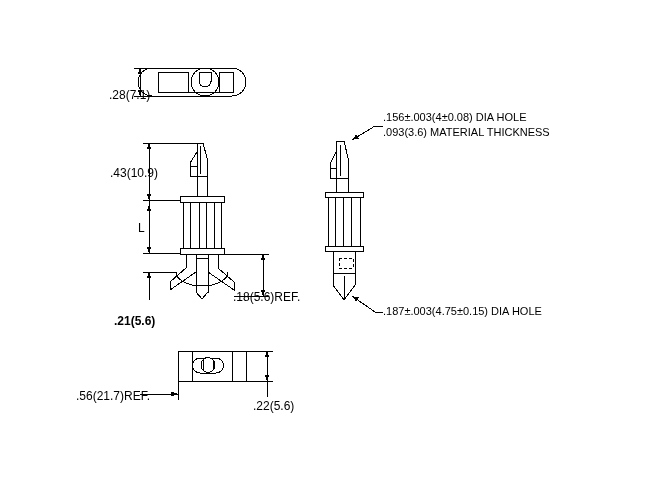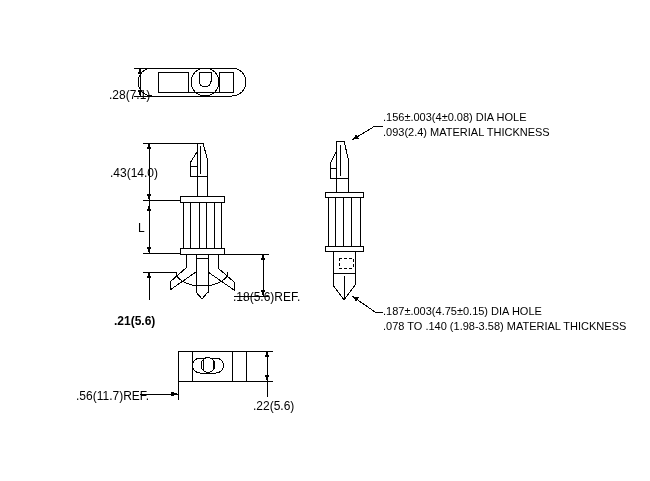--- a/index.html
+++ b/index.html
@@ -181,31 +181,30 @@
         <line x1="246" y1="351" x2="273" y2="351"></line>
         <line x1="246" y1="381" x2="273" y2="381"></line>
         <line x1="267" y1="381" x2="267" y2="397"></line>
       </g>
 
     </g>
   </svg>
 
   <div class="dim-label" style="left:109px; top:88px;">.28(7.1)</div>
 
-  <div class="dim-label" style="left:110px; top:166px;">.43(14.0)</div>
+  <div class="dim-label" style="left:110px; top:166px;">.43(10.9)</div>
 
   <div class="dim-label" style="left:138px; top:221px;">L</div>
 
   <div class="dim-label" style="left:233px; top:290px;">.18(5.6)REF.</div>
 
   <div class="dim-label" style="left:114px; top:314px;font-weight:bold;">.21(5.6)</div>
 
-  <div class="dim-label" style="left:76px; top:389px;">.56(11.7)REF.</div>
+  <div class="dim-label" style="left:76px; top:389px;">.56(21.7)REF.</div>
 
   <div class="dim-label" style="left:253px; top:389px;margin-top:10px;">.22(5.6)</div>
 
   <div class="note-label" style="left:383px; top:111px;">.156±.003(4±0.08) DIA HOLE</div>
-  <div class="note-label" style="left:383px; top:126px;">.093(2.4) MATERIAL THICKNESS</div>
+  <div class="note-label" style="left:383px; top:126px;">.093(3.6) MATERIAL THICKNESS</div>
 
   <div class="note-label" style="left:383px; top:305px;">.187±.003(4.75±0.15) DIA HOLE</div>
-  <div class="note-label" style="left:383px; top:320px;">.078 TO .140 (1.98-3.58) MATERIAL THICKNESS</div>
 
 </div>
 
 </body></html>

